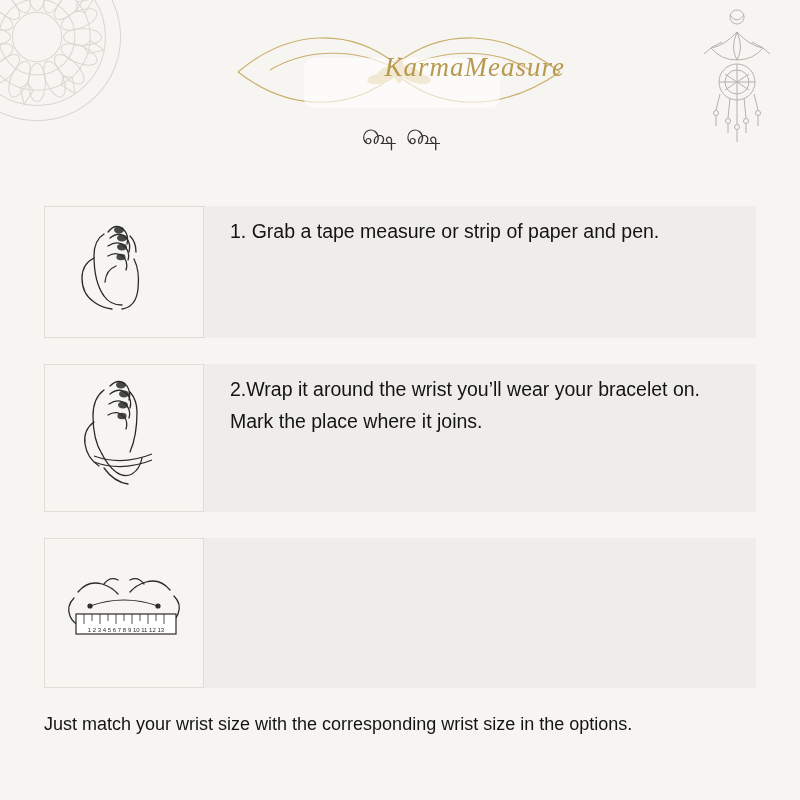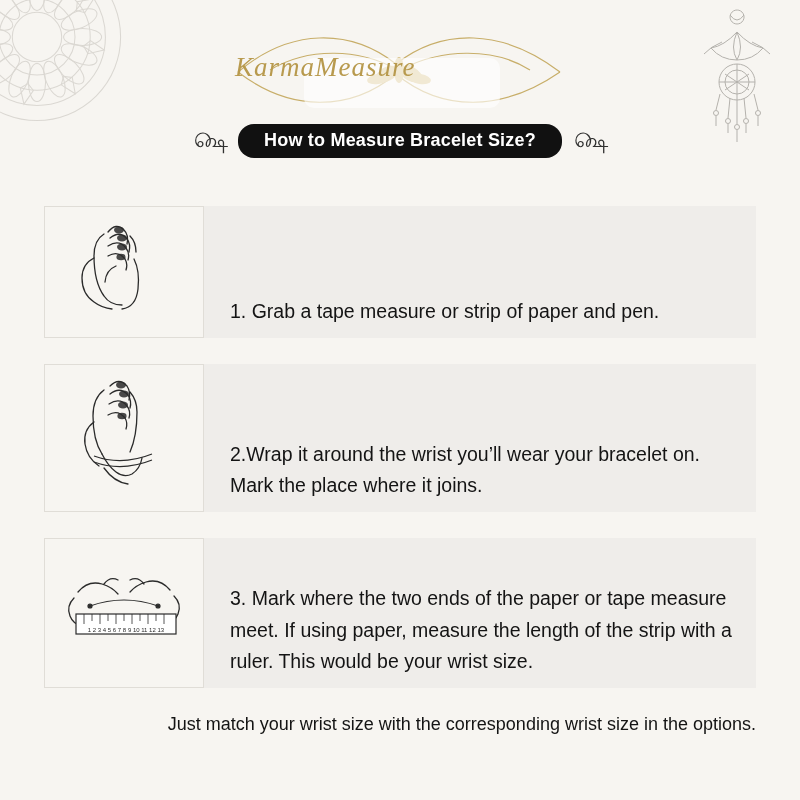--- a/index.html
+++ b/index.html
@@ -68,21 +68,21 @@
     left: 50%;
     transform: translateX(-50%);
     width: 330px;
     text-align: center;
     font-family: "Liberation Serif", serif;
     font-style: italic;
     font-size: 27px;
     color: #b89a4e;
     letter-spacing: 1px;
     display: flex;
-    justify-content: flex-start;
+    justify-content: flex-end;
     pointer-events: none;
   }
   .subtitle-wrap {
     position: absolute;
     top: 124px;
     left: 0;
     right: 0;
     display: flex;
     align-items: center;
     justify-content: center;
@@ -105,21 +105,21 @@
     letter-spacing: -2px;
     opacity: .9;
   }
 
   
   .steps {
     margin: 36px 44px 0 44px;
   }
   .step {
     display: flex;
-    align-items: flex-end;
+    align-items: flex-start;
     background: #efedea;
     margin-bottom: 26px;
   }
   .step .thumb {
     width: 160px;
     min-width: 160px;
     background: #f7f5f1;
     border: 1px solid #e0ddd7;
     box-sizing: border-box;
     display: flex;
@@ -135,21 +135,21 @@
     align-items: center;
     padding: 10px 18px 10px 26px;
     font-size: 19.5px;
     line-height: 1.62;
     color: #141414;
   }
 
   
   .footer {
     margin: 4px 44px 8px 44px;
-    text-align: right;
+    text-align: left;
     font-size: 18px;
     color: #141414;
   }
 </style>
 </head>
 <body>
 
 <svg class="mandala-tl" viewBox="0 0 200 200">
   <g stroke="#9a958c" fill="none" stroke-width="1.1">
     <circle cx="100" cy="100" r="26"></circle>
@@ -276,21 +276,20 @@
     <rect x="74" y="38" width="196" height="50" rx="10" fill="#ffffff" opacity="0.62"></rect>
   </svg>
 
   <div class="brand-script">
     <span>Karma</span>
     <span>Measure</span>
   </div>
 
   <div class="subtitle-wrap">
     <span class="flourish">௸</span>
-    <span class="subtitle-pill">How to Measure Bracelet Size?</span>
     <span class="flourish">௸</span>
   </div>
 </div>
 
 <div class="steps">
 
   <div class="step step-1">
     <div class="thumb">
       <svg width="120" height="116" viewBox="0 0 120 116">
         <g stroke="#2b2b2b" fill="none" stroke-width="1.3" stroke-linecap="round">
@@ -362,18 +361,17 @@
           </g>
           <text x="72" y="74" font-family="Liberation Sans, sans-serif" font-size="6" fill="#2b2b2b" text-anchor="middle">1 2 3 4 5 6 7 8 9 10 11 12 13</text>
         </g>
         <g stroke="#2b2b2b" fill="none" stroke-width="1.2">
           <path d="M36 48 q34 -12 68 0"></path>
           <circle cx="36" cy="48" r="2" fill="#2b2b2b"></circle>
           <circle cx="104" cy="48" r="2" fill="#2b2b2b"></circle>
         </g>
       </svg>
     </div>
-    <div class="text">3. Mark where the two ends of the paper or tape measure meet. If using paper, measure the length of the strip with a ruler. This would be your wrist size.</div>
   </div>
 
 </div>
 
 <div class="footer">Just match your wrist size with the corresponding wrist size in the options.</div>
 
 </body></html>

